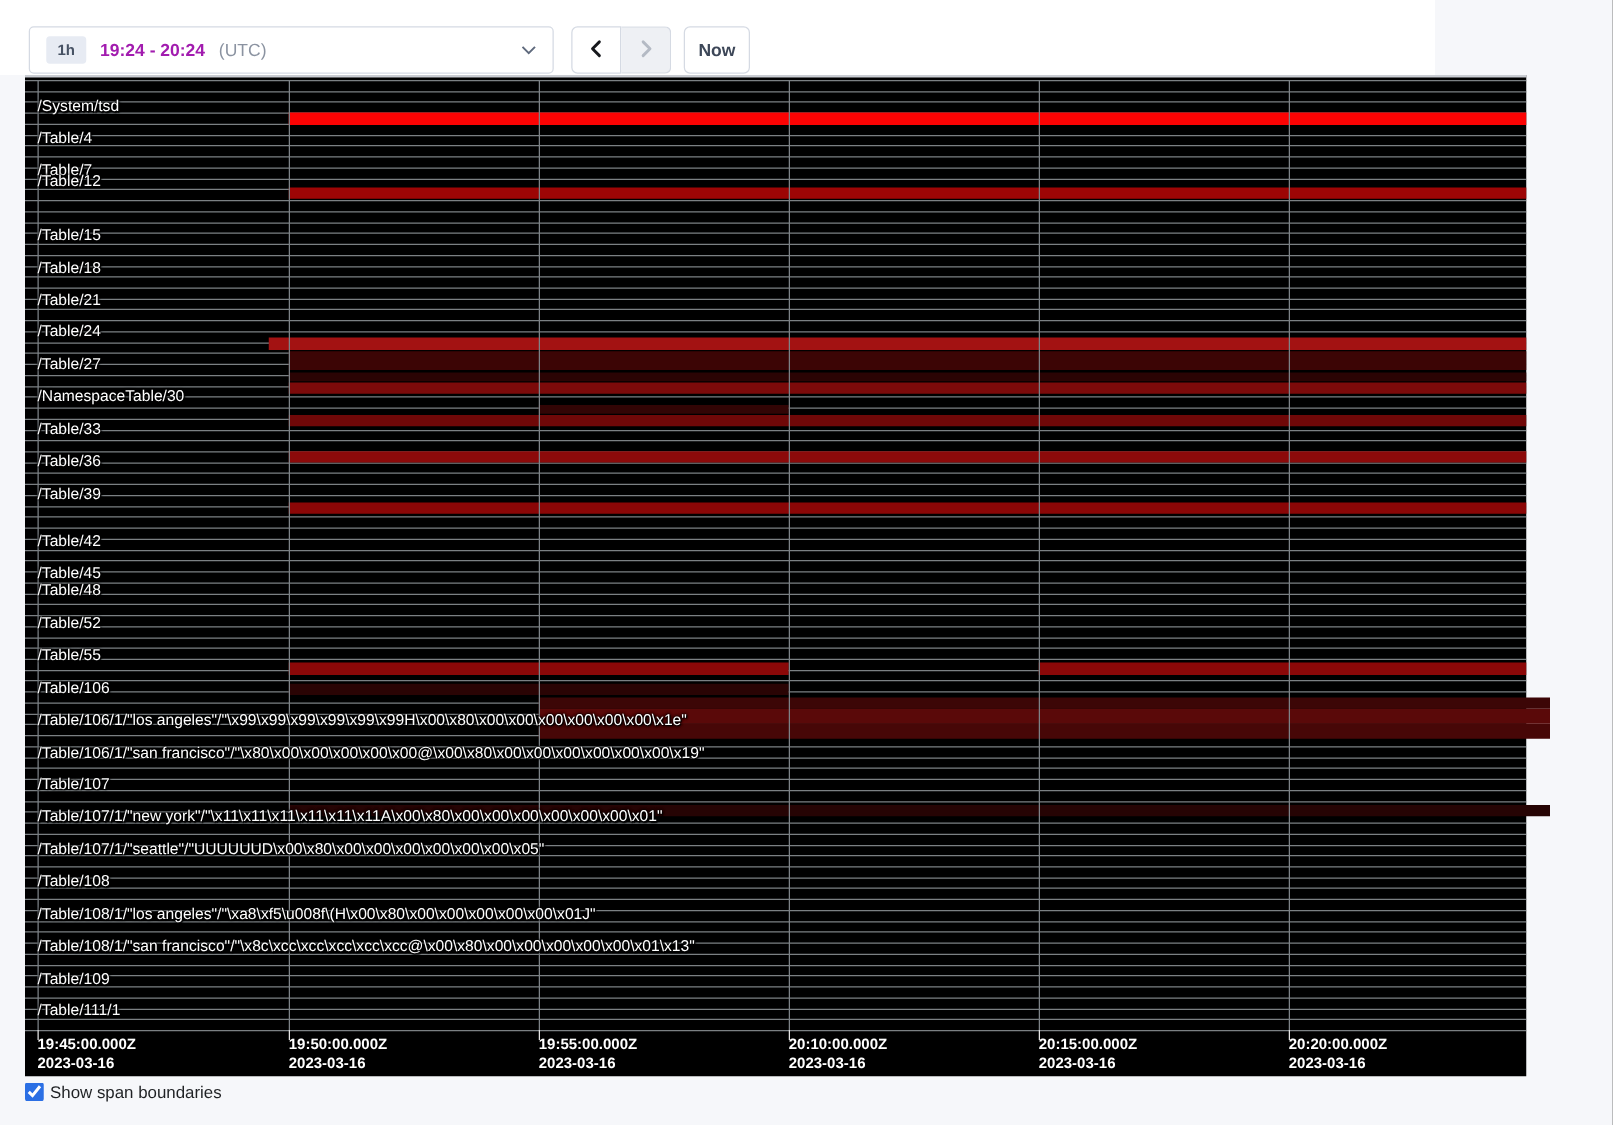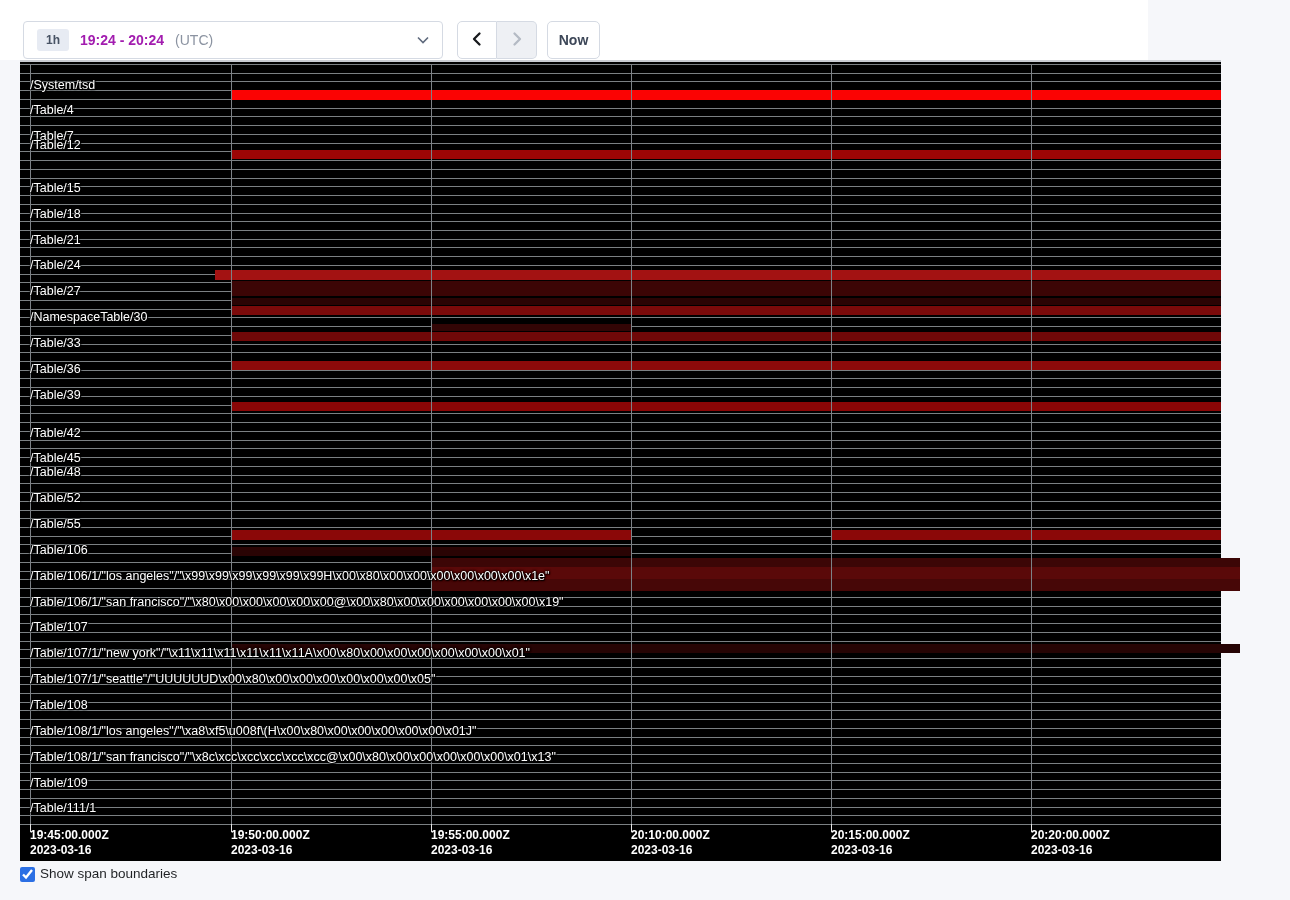--- a/index.html
+++ b/index.html
@@ -30,21 +30,21 @@
   .band{position:absolute;}
   .spanlabel{position:absolute;color:#fff;font-size:12.5px;line-height:13px;white-space:nowrap;
              text-shadow:0 0 2px #000,0 0 2px #000,0 0 3px #000,1px 1px 1px #000;}
   .axislabel{position:absolute;color:#fff;font-size:12px;font-weight:700;line-height:15px;
              white-space:nowrap;}
   .tooltip{position:absolute;left:710px;top:541px;width:570px;height:153px;background:#fff;
            border-radius:2px;box-shadow:0 1px 6px rgba(0,0,0,.3);z-index:6;
            padding:10px 18px;box-sizing:border-box;display:flex;flex-direction:column;
            justify-content:space-evenly;}
   .tooltip div{font-size:14.5px;color:#55595f;white-space:nowrap;}
-  .footer{position:absolute;left:20px;top:866px;display:flex;align-items:flex-end;gap:5px;}
+  .footer{position:absolute;left:20px;top:866px;display:flex;align-items:flex-start;gap:5px;}
   .footer input{width:15px;height:15px;margin:0;}
   .footer label{font-size:13.5px;color:#1f2124;line-height:16px;}
 </style>
 </head>
 <body>
 
 <div class="stage">
 
   <div class="topbar">
     <div class="timepicker">

